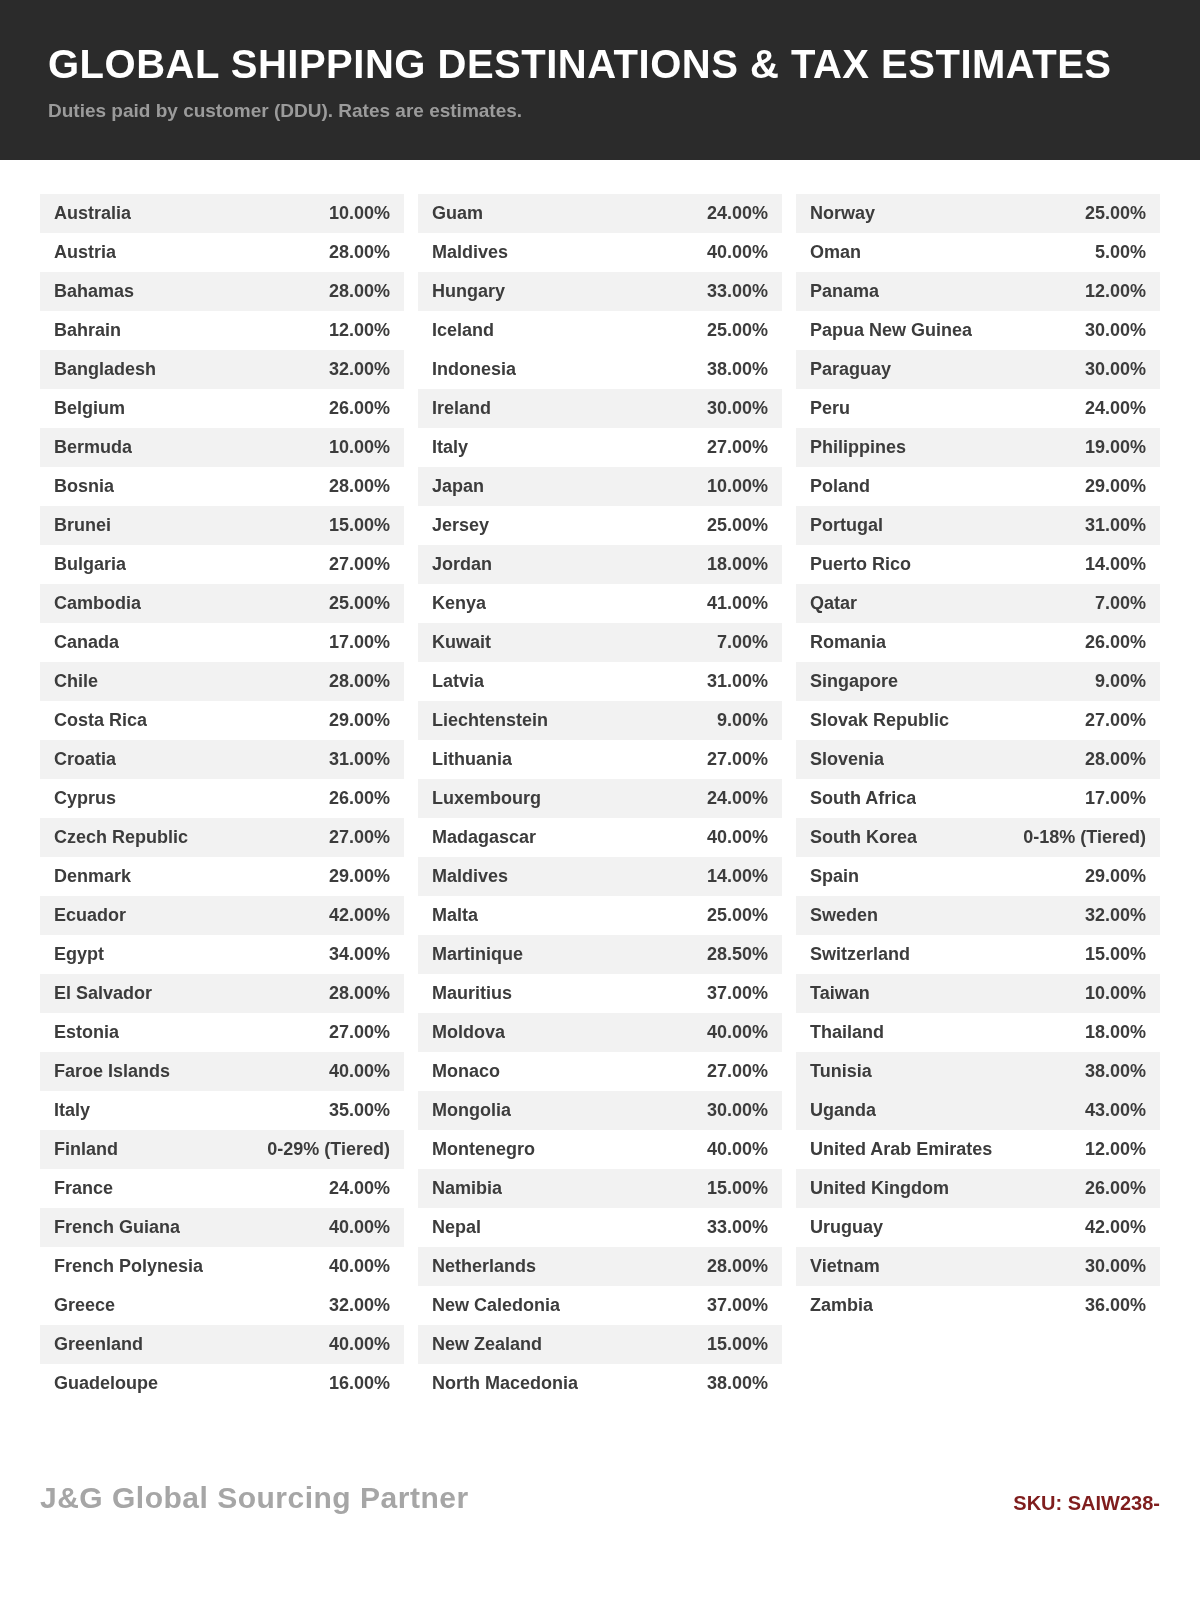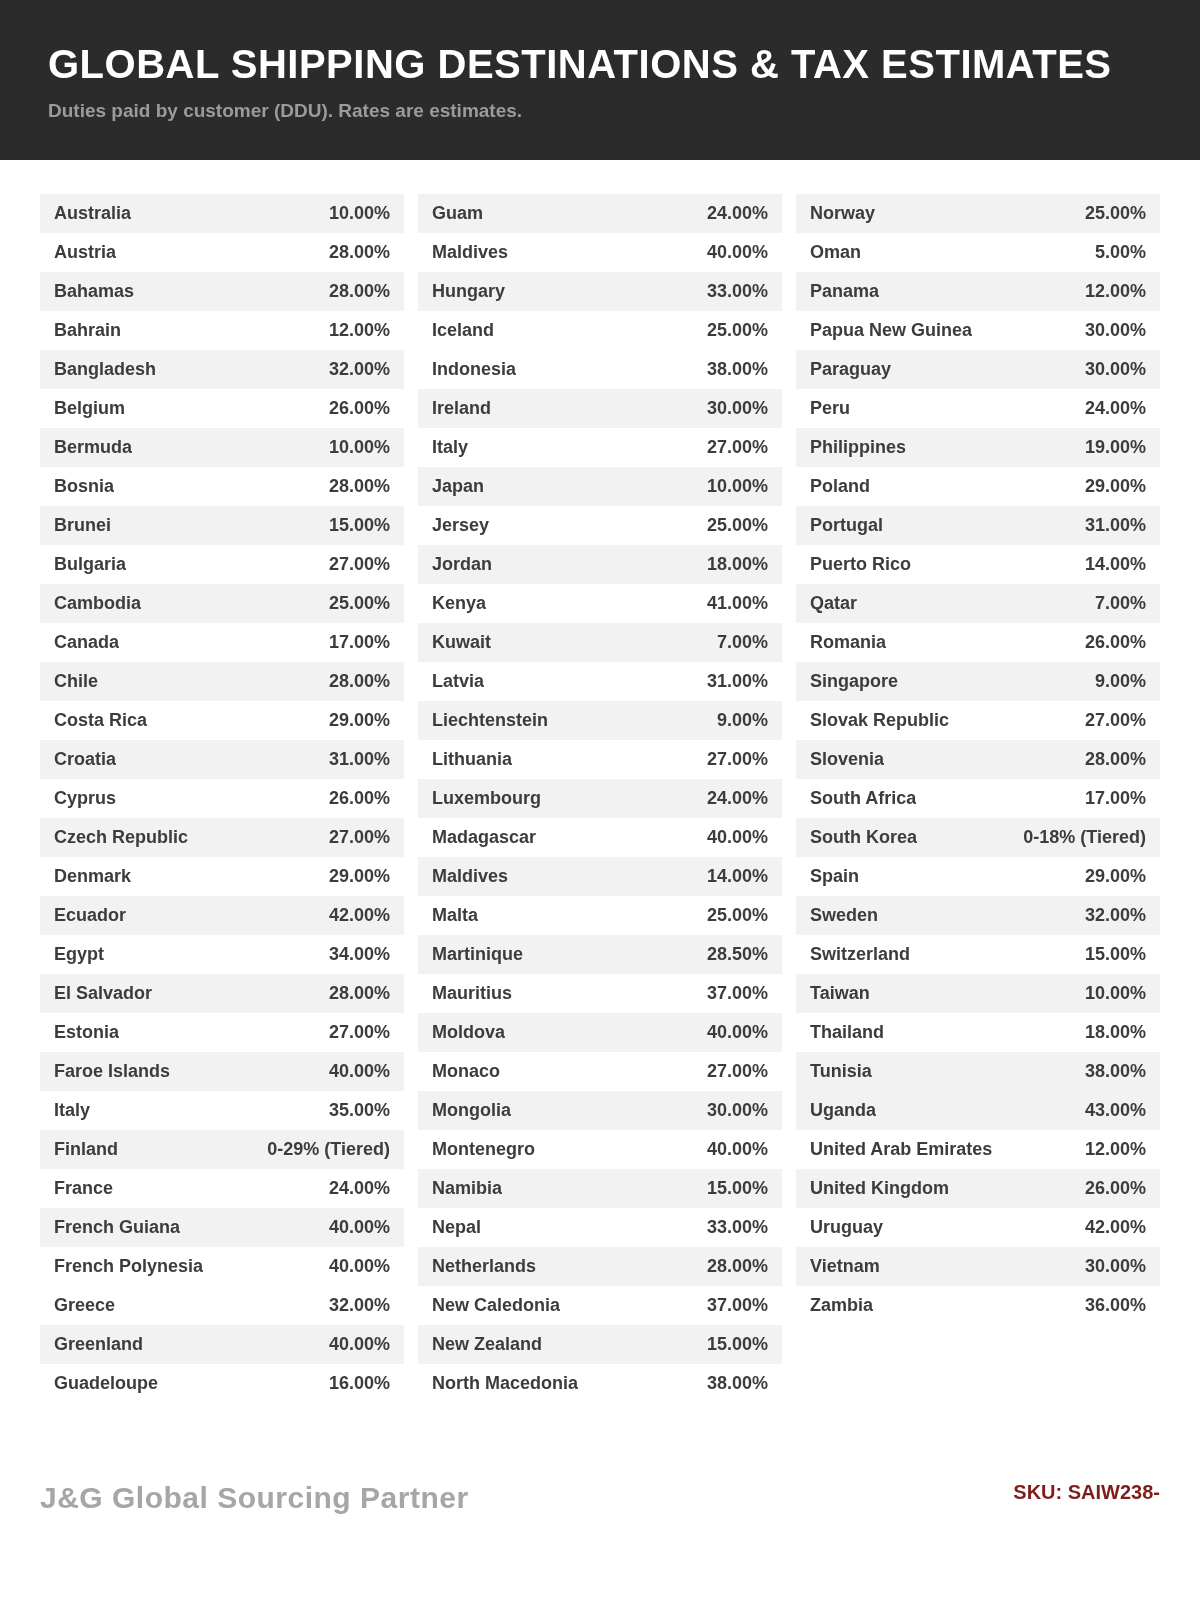--- a/index.html
+++ b/index.html
@@ -54,21 +54,21 @@
     color: #3c3c3c;
     line-height: 21px;
   }
   .row.shaded { background: #f2f2f2; }
   .country { white-space: nowrap; overflow: hidden; text-overflow: ellipsis; }
   .rate { white-space: nowrap; text-align: right; }
   
   .page-footer {
     display: flex;
     justify-content: space-between;
-    align-items: flex-start;
+    align-items: flex-end;
     padding: 0 40px;
     margin-top: 78px;
     padding-bottom: 40px;
   }
   .brand-text {
     color: #a6a6a6;
     font-size: 30px;
     font-weight: 800;
     letter-spacing: 0.5px;
   }

